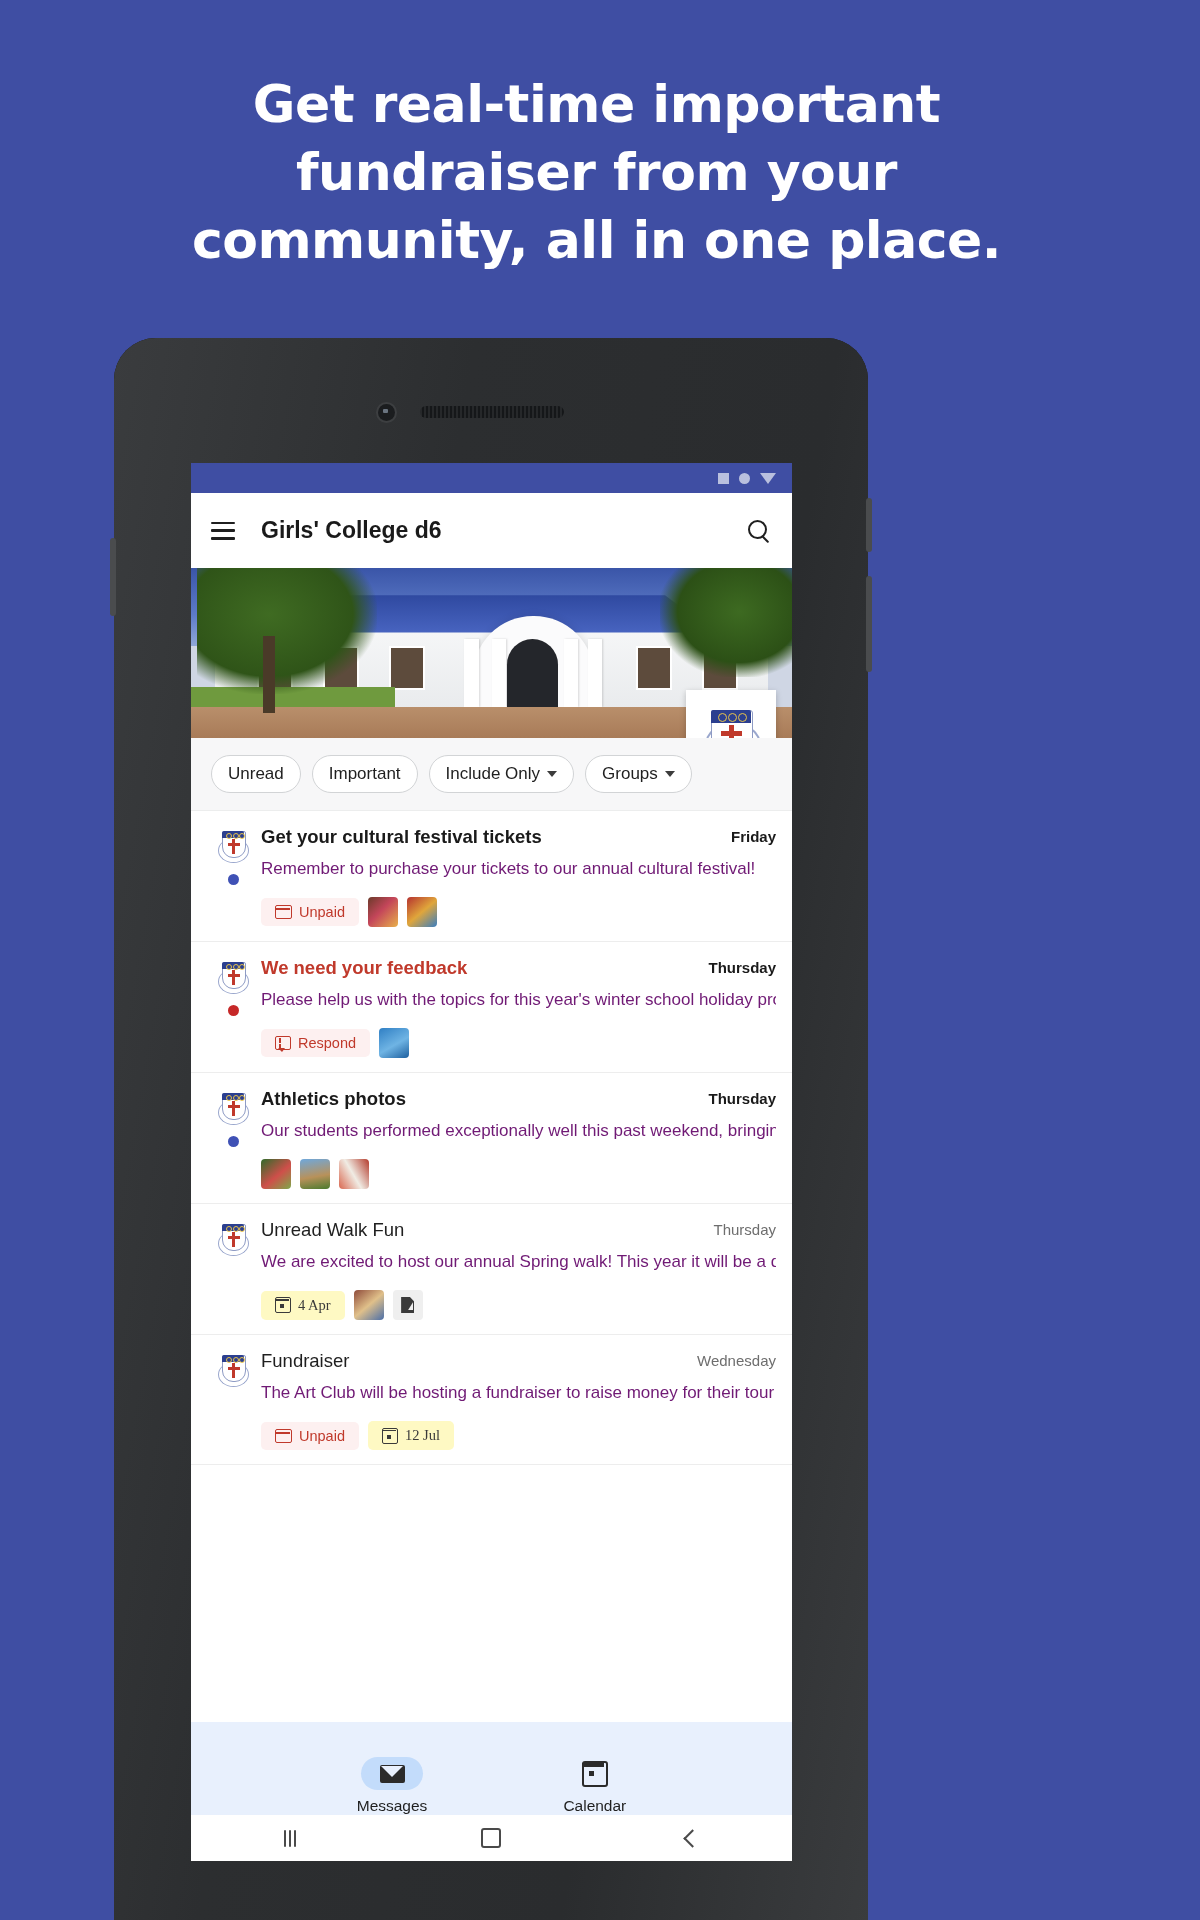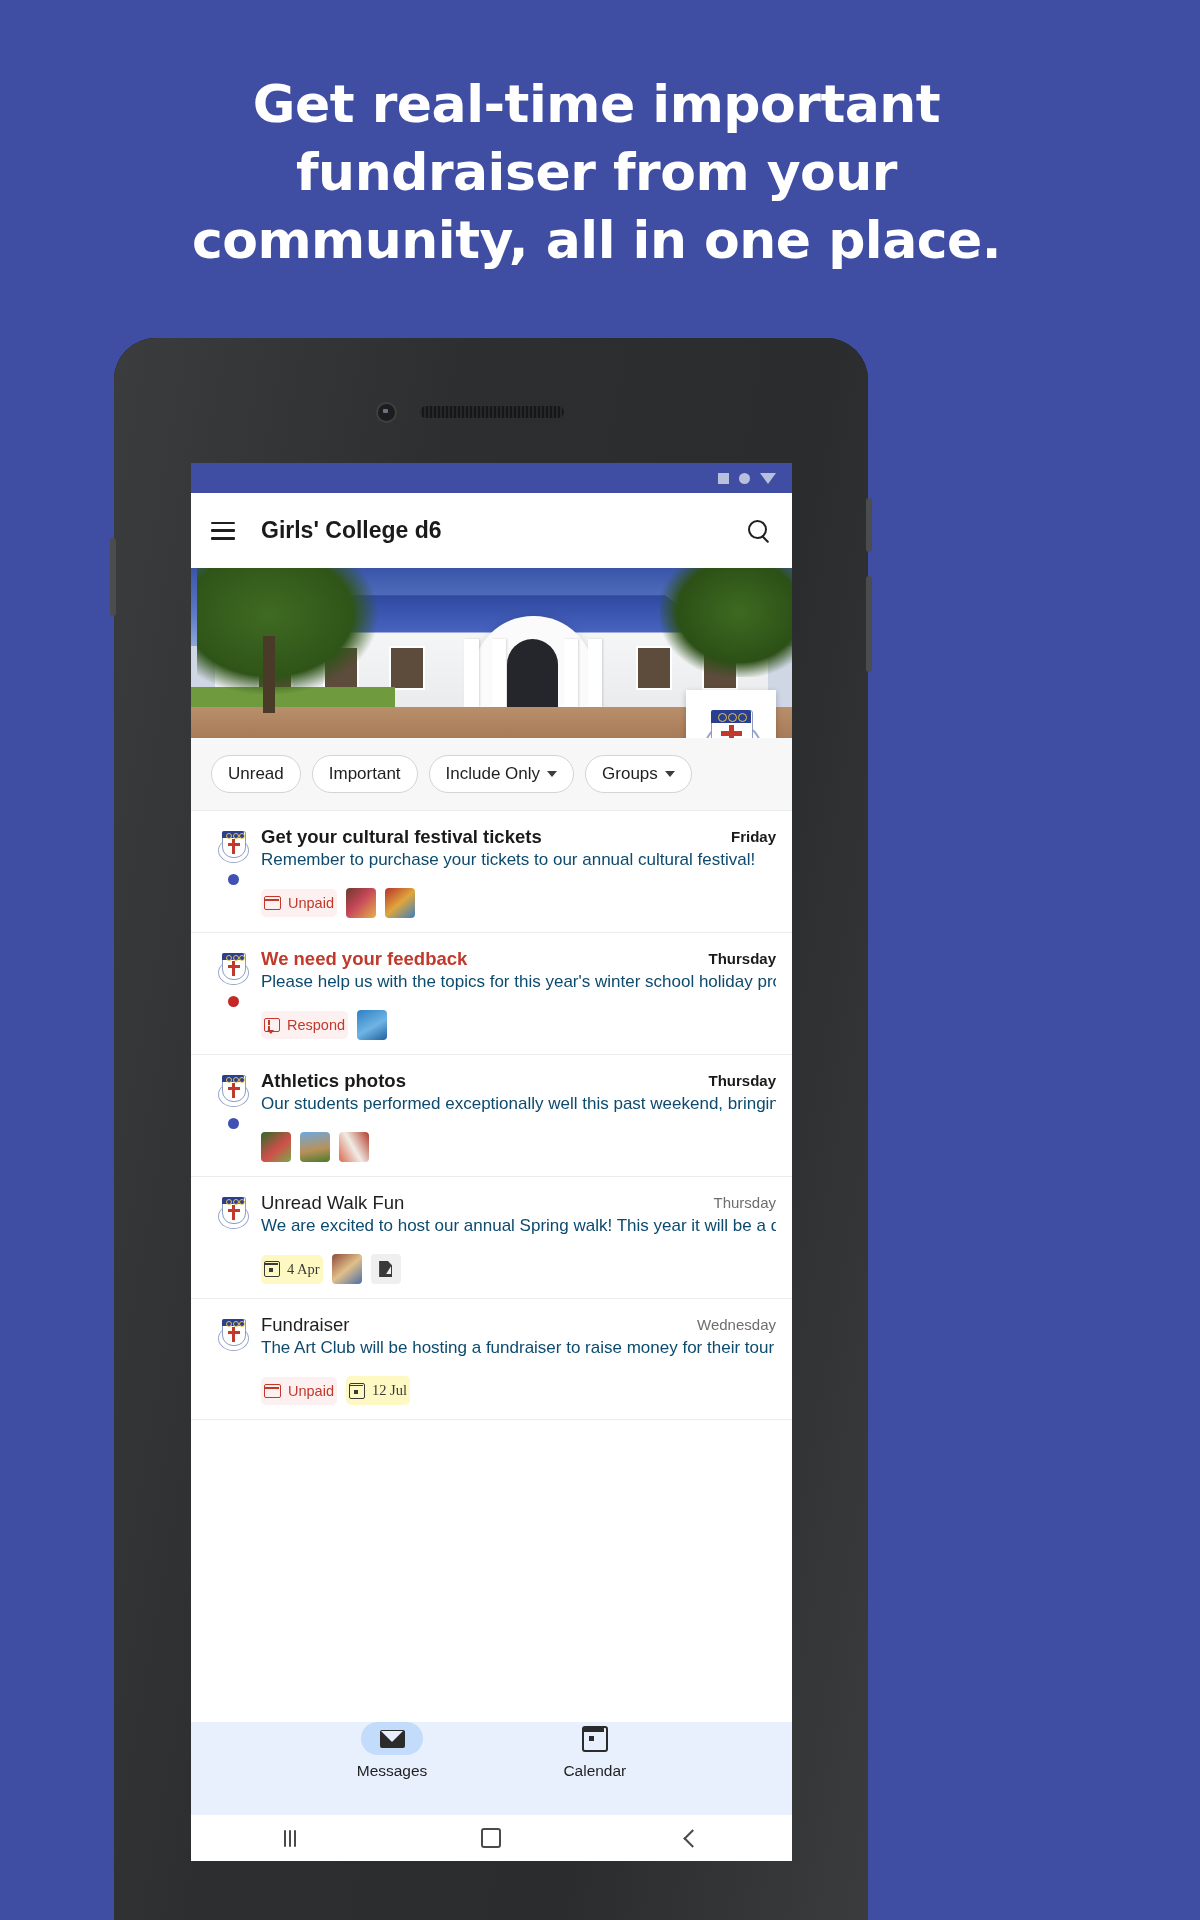--- a/index.html
+++ b/index.html
@@ -148,25 +148,25 @@
   .dot{width:11px;height:11px;border-radius:50%;margin-top:12px;}
   .dot.blue{background:#3f51b5;}
   .dot.red{background:#c62828;}
   .msg-body{flex:1;min-width:0;padding-left:2px;}
   .msg-head{display:flex;align-items:flex-start;}
   .msg-title{font-size:18.5px;font-weight:700;color:#1a1a1a;flex:1;}
   .msg-title.important{color:#c0392b;}
   .msg-title.normal{font-weight:400;color:#1f1f1f;}
   .msg-date{font-size:15px;font-weight:700;color:#1a1a1a;white-space:nowrap;margin-left:12px;padding-top:2px;}
   .msg-date.muted{font-weight:400;color:#6e6e6e;}
-  .msg-snippet{font-size:17px;color:#0c4a6e;margin-top:0;line-height:23px;
+  .msg-snippet{font-size:17px;color:#701a75;margin-top:9px;line-height:23px;
     white-space:nowrap;overflow:hidden;}
   .msg-chips{display:flex;gap:9px;align-items:center;margin-top:17px;}
   .badge{
-    display:flex;align-items:center;gap:7px;border-radius:5px;padding:6px 3px;
+    display:flex;align-items:center;gap:7px;border-radius:5px;padding:6px 14px;
     font-size:14.5px;white-space:nowrap;
   }
   .badge.unpaid{background:#fdf0f0;color:#c0392b;}
   .badge.respond{background:#fdf0f0;color:#c0392b;}
   .badge.date{background:#fef9c3;color:#3a3a3a;font-family:Liberation Serif, serif;}
   .ic-card{width:15px;height:12px;border:1.6px solid currentColor;border-radius:2px;position:relative;flex:0 0 auto;}
   .ic-card:after{content:"";position:absolute;left:-1px;top:2px;width:15px;height:2.4px;background:currentColor;}
   .ic-resp{width:14px;height:12px;border:1.6px solid currentColor;border-radius:2px;position:relative;flex:0 0 auto;}
   .ic-resp:after{content:"";position:absolute;left:3px;top:1px;width:1.6px;height:5px;background:currentColor;box-shadow:0 6px 0 currentColor;}
   .ic-resp:before{content:"";position:absolute;left:2px;top:11px;border-left:4px solid transparent;border-right:3px solid transparent;border-top:4px solid currentColor;}
@@ -182,21 +182,21 @@
   .t-ath3{background:linear-gradient(60deg,#d9674f,#f0ece4 48%,#b33a2b);}
   .t-walk{background:linear-gradient(140deg,#8e4a3a,#e0c08a 50%,#4a6ea8);}
   .pdfchip{width:30px;height:30px;background:#efefef;border-radius:4px;display:flex;align-items:center;justify-content:center;flex:0 0 auto;}
   .pdfglyph{width:13px;height:16px;background:#3a3a3a;position:relative;
     clip-path:polygon(0 0,68% 0,100% 28%,100% 100%,0 100%);}
   .pdfglyph:after{content:"";position:absolute;right:1px;top:5px;width:5px;height:8px;background:#efefef;
     clip-path:polygon(100% 0,100% 100%,0 100%);}
   
   .bottomnav{
     position:absolute;left:0;bottom:46px;width:601px;height:93px;
-    background:#e8f0fd;display:flex;align-items:flex-start;justify-content:center;gap:136px;
+    background:#e8f0fd;display:flex;align-items:flex-end;justify-content:center;gap:136px;
     box-sizing:border-box;
   }
   .navitem{display:flex;flex-direction:column;align-items:center;gap:7px;cursor:pointer;}
   .navpill{width:62px;height:33px;border-radius:17px;display:flex;align-items:center;justify-content:center;}
   .navpill.active{background:#c3dcfb;}
   .ic-mail2{width:25px;height:18px;position:relative;}
   .ic-mail-env{position:absolute;inset:0;background:#2b2b2b;border-radius:2px;}
   .ic-mail-flap{position:absolute;left:3px;top:1px;width:19px;height:10px;
     border-left:11px solid transparent;border-right:11px solid transparent;border-top:11px solid #e8f0fd;
     width:0;height:0;left:1.5px;top:1.5px;}

